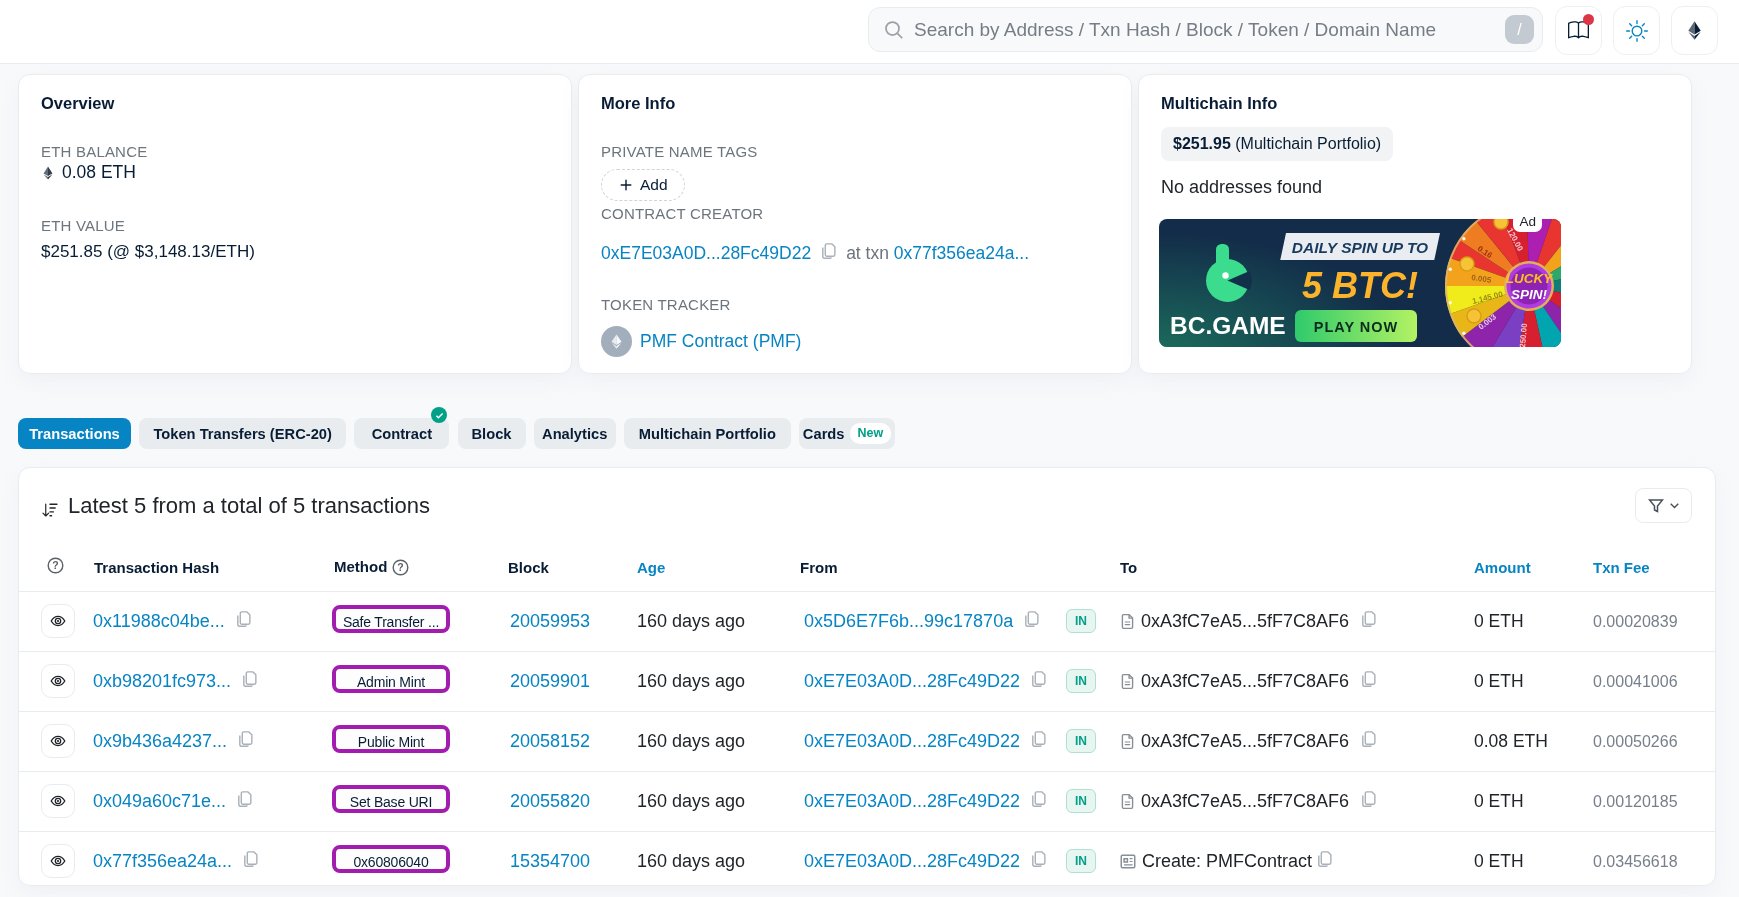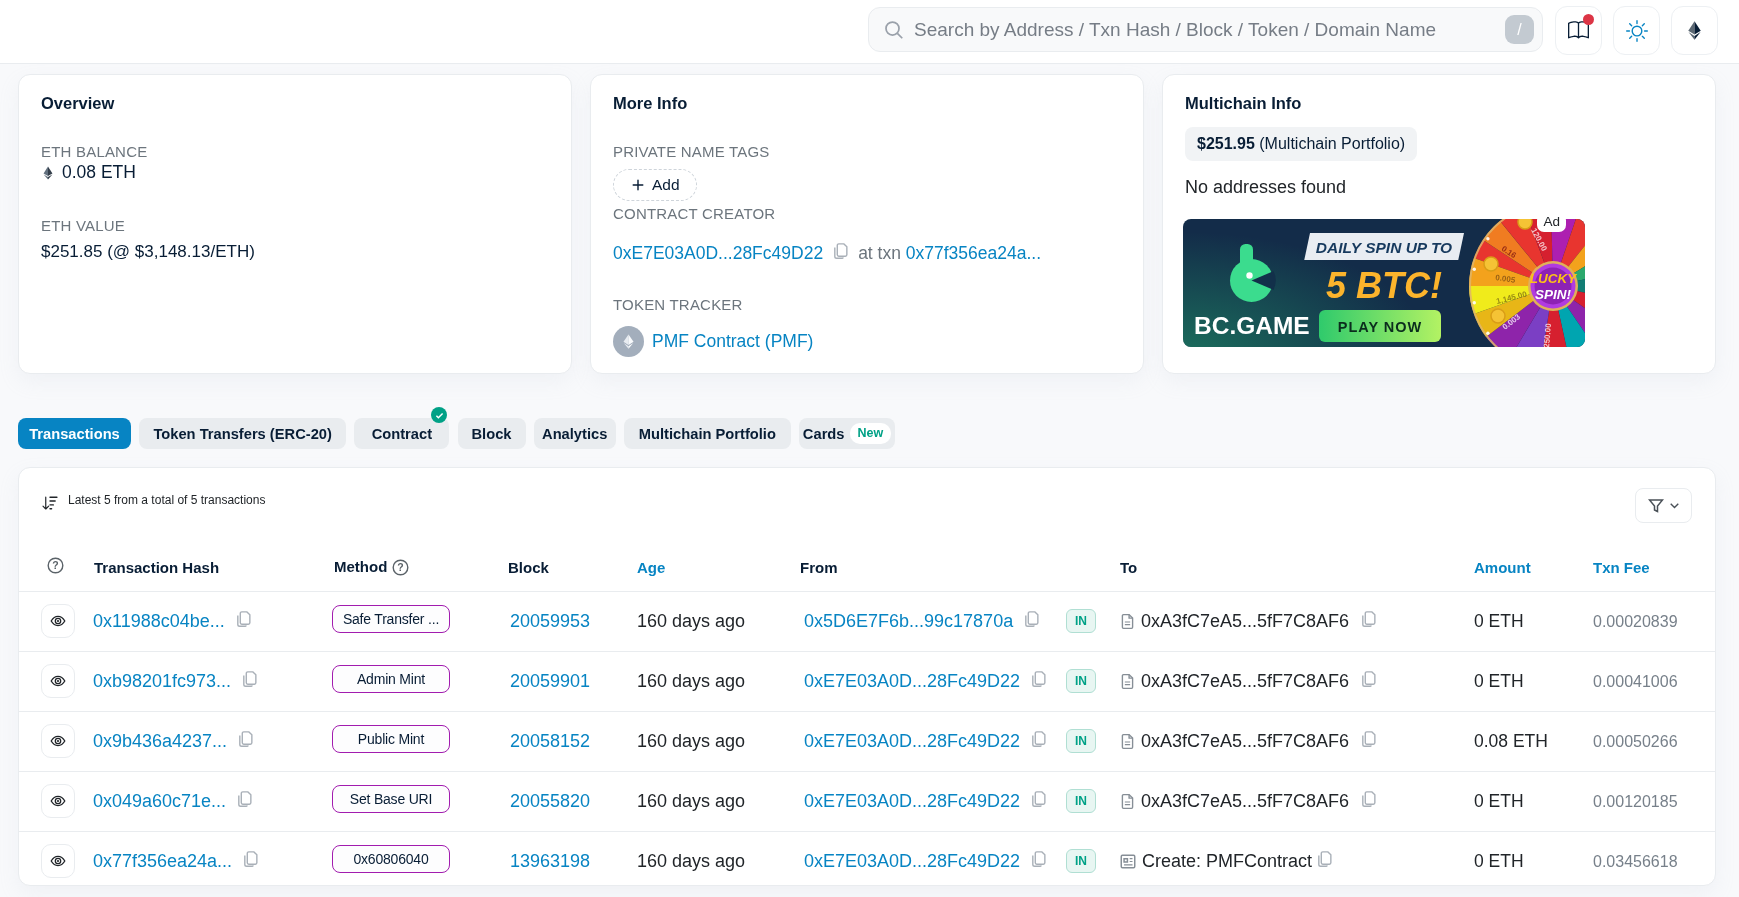--- a/index.html
+++ b/index.html
@@ -33,21 +33,21 @@
 .slashkey {
   width:29px; height:29px; background:#c3cad1; border-radius:9px; color:#fff;
   font-size:16px; display:flex; align-items:center; justify-content:center; flex:none;
 }
 .navbtn {
   position:absolute; top:6px; width:47px; height:49px; background:#fff;
   border:1px solid #edf0f3; border-radius:12px;
   display:flex; align-items:center; justify-content:center;
 }
 
-.cards { position:absolute; top:74px; left:18px; width:1698px; height:300px; display:flex; gap:18px; }
+.cards { position:absolute; top:74px; left:18px; width:1698px; height:300px; display:flex; gap:6px; }
 .card {
   background:#fff; border:1px solid #e9ecef; border-radius:12px;
   box-shadow:0 8px 20px rgba(180,190,205,0.12);
   width:554px; position:relative;
 }
 .card h2 { position:absolute; left:22px; top:19px; font-size:16.5px; color:#081d35; font-weight:700; }
 .lbl { position:absolute; left:22px; font-size:15px; color:#6c757d; letter-spacing:.2px; white-space:nowrap; }
 .abs { position:absolute; left:22px; white-space:nowrap; }
 
 
@@ -64,42 +64,42 @@
 }
 .advfilter .main { display:flex; align-items:center; padding:0 13px; font-size:15.5px; font-weight:400; color:#081d35; border-right:1px solid #e9ecef; }
 .advfilter .dd { width:34px; display:flex; align-items:center; justify-content:center; }
 
 
 .tablecard {
   position:absolute; top:467px; left:18px; width:1698px; height:419px;
   background:#fff; border:1px solid #e9ecef; border-radius:12px;
   box-shadow:0 8px 20px rgba(180,190,205,0.12);
 }
-.thead-note { position:absolute; left:22px; top:25px; display:flex; align-items:flex-start; font-size:12px; color:#212529; }
+.thead-note { position:absolute; left:22px; top:25px; display:flex; align-items:flex-end; font-size:22px; color:#212529; }
 .dlbtn {
   position:absolute; right:91px; top:20px; height:35px; border:1px solid #e9ecef; border-radius:8px;
   display:flex; align-items:center; padding:0 12px; font-size:15px; color:#081d35; background:#fff;
 }
 .fbtn {
   position:absolute; right:23px; top:20px; width:57px; height:35px; border:1px solid #e9ecef; border-radius:8px;
   display:flex; align-items:center; justify-content:center; gap:5px; background:#fff;
 }
 table.tx { position:absolute; top:76px; left:0; width:1697px; border-collapse:collapse; table-layout:fixed; }
 table.tx th { font-size:15px; font-weight:700; color:#081d35; text-align:left; padding:0; height:47px; vertical-align:middle; }
 table.tx th.blue { color:#0784c3; }
 table.tx td { height:60px; padding:0; vertical-align:middle; border-top:1px solid #e9ecef; font-size:18px; }
 .c1{width:67px;} .c2{width:246px;} .c3{width:176px;} .c4{width:129px;} .c5{width:163px;}
 .c6{width:254px;} .c7{width:56px;} .c8{width:364px;} .c9{width:119px;} .c10{width:123px;}
 .eyebtn {
   width:34px; height:34px; border:1px solid #e9ecef; border-radius:10px; background:#fff;
   display:flex; align-items:center; justify-content:center; margin-left:22px;
 }
 .method {
   display:inline-block; width:118px; height:28px; line-height:26px; text-align:center;
-  border:1px solid #a21caf; background:#fdfdfe; border-radius:8px; font-size:14px; color:#081d35;
+  border:4px solid #a21caf; background:#fdfdfe; border-radius:8px; font-size:14px; color:#081d35;
   white-space:nowrap; overflow:hidden; text-overflow:ellipsis; padding:0 6px; letter-spacing:-0.2px;
 }
 .inbadge {
   display:inline-block; width:30px; height:24px; line-height:22px; text-align:center;
   background:#e8f6f2; border:1px solid #b0dfd3; color:#00a186; font-weight:700; font-size:12px;
   border-radius:6px; margin-left:12px;
 }
 .copy { color:#a9b0b8; display:inline-block; }
 .hashcell { display:flex; align-items:center; gap:10px; }
 .feetxt { color:#77808a; font-size:16px; letter-spacing:0; }
@@ -569,21 +569,21 @@
       <td>
             <div class="hashcell" style="padding-left:7px">
               <a>0x77f356ea24a...</a>
               <span class="copy"><svg width="18" height="18" viewBox="0 0 16 16" fill="none" stroke="#a9b0b8" stroke-width="1.25">
                   <path d="M6 1.7h4.6l2.6 2.6v7a1.3 1.3 0 0 1-1.3 1.3H6a1.3 1.3 0 0 1-1.3-1.3V3A1.3 1.3 0 0 1 6 1.7z" fill="#fff"></path>
                   <path d="M2.5 4.9v8a1.6 1.6 0 0 0 1.6 1.6h4.8a1.1 1.1 0 0 0 1.05-.9"></path>
                 </svg></span>
             </div>
           </td>
       <td><span class="method">0x60806040</span></td>
-      <td style="padding-left:2px"><a>13963198</a></td>
+      <td style="padding-left:2px"><a>15354700</a></td>
       <td><span style="color:#212529">160 days ago</span></td>
       <td>
             <div class="hashcell" style="padding-left:4px">
               <a>0xE7E03A0D...28Fc49D22</a>
               <span class="copy"><svg width="18" height="18" viewBox="0 0 16 16" fill="none" stroke="#a9b0b8" stroke-width="1.25">
                   <path d="M6 1.7h4.6l2.6 2.6v7a1.3 1.3 0 0 1-1.3 1.3H6a1.3 1.3 0 0 1-1.3-1.3V3A1.3 1.3 0 0 1 6 1.7z" fill="#fff"></path>
                   <path d="M2.5 4.9v8a1.6 1.6 0 0 0 1.6 1.6h4.8a1.1 1.1 0 0 0 1.05-.9"></path>
                 </svg></span>
             </div>
           </td>

